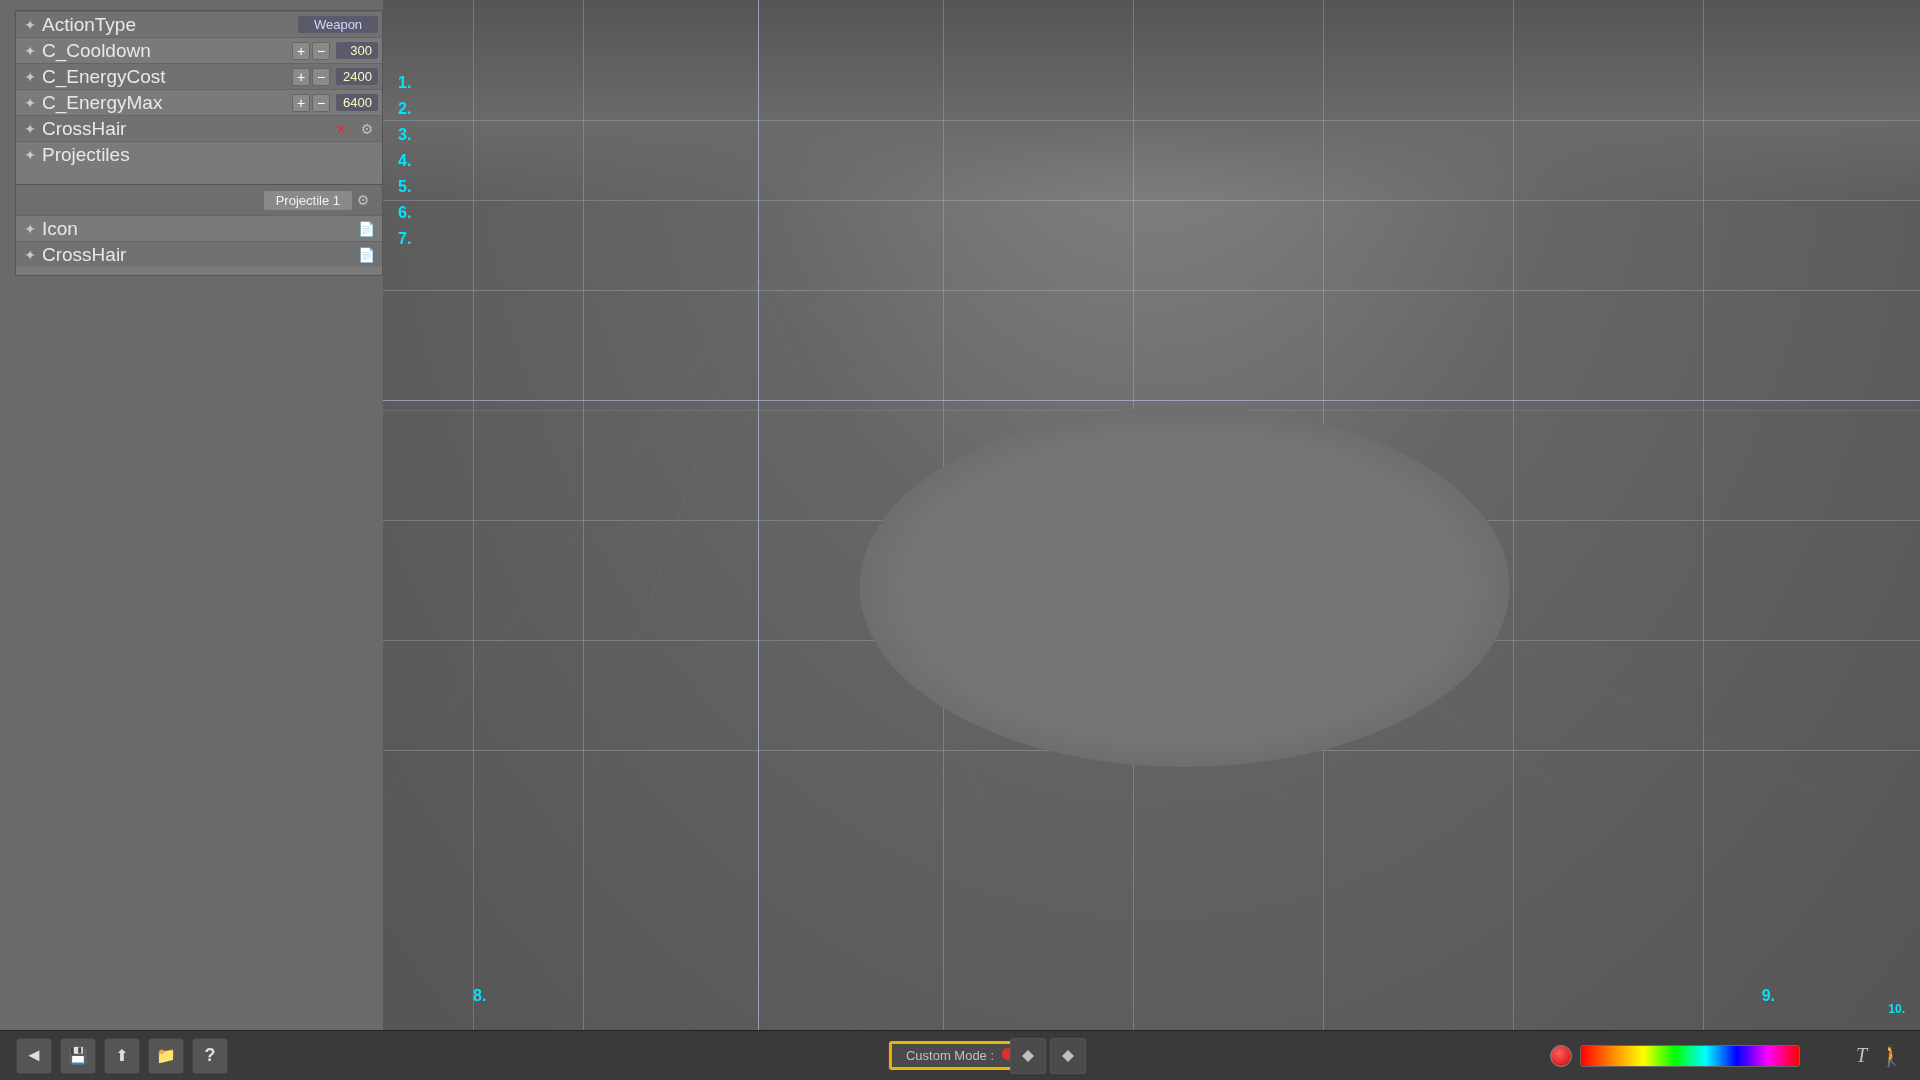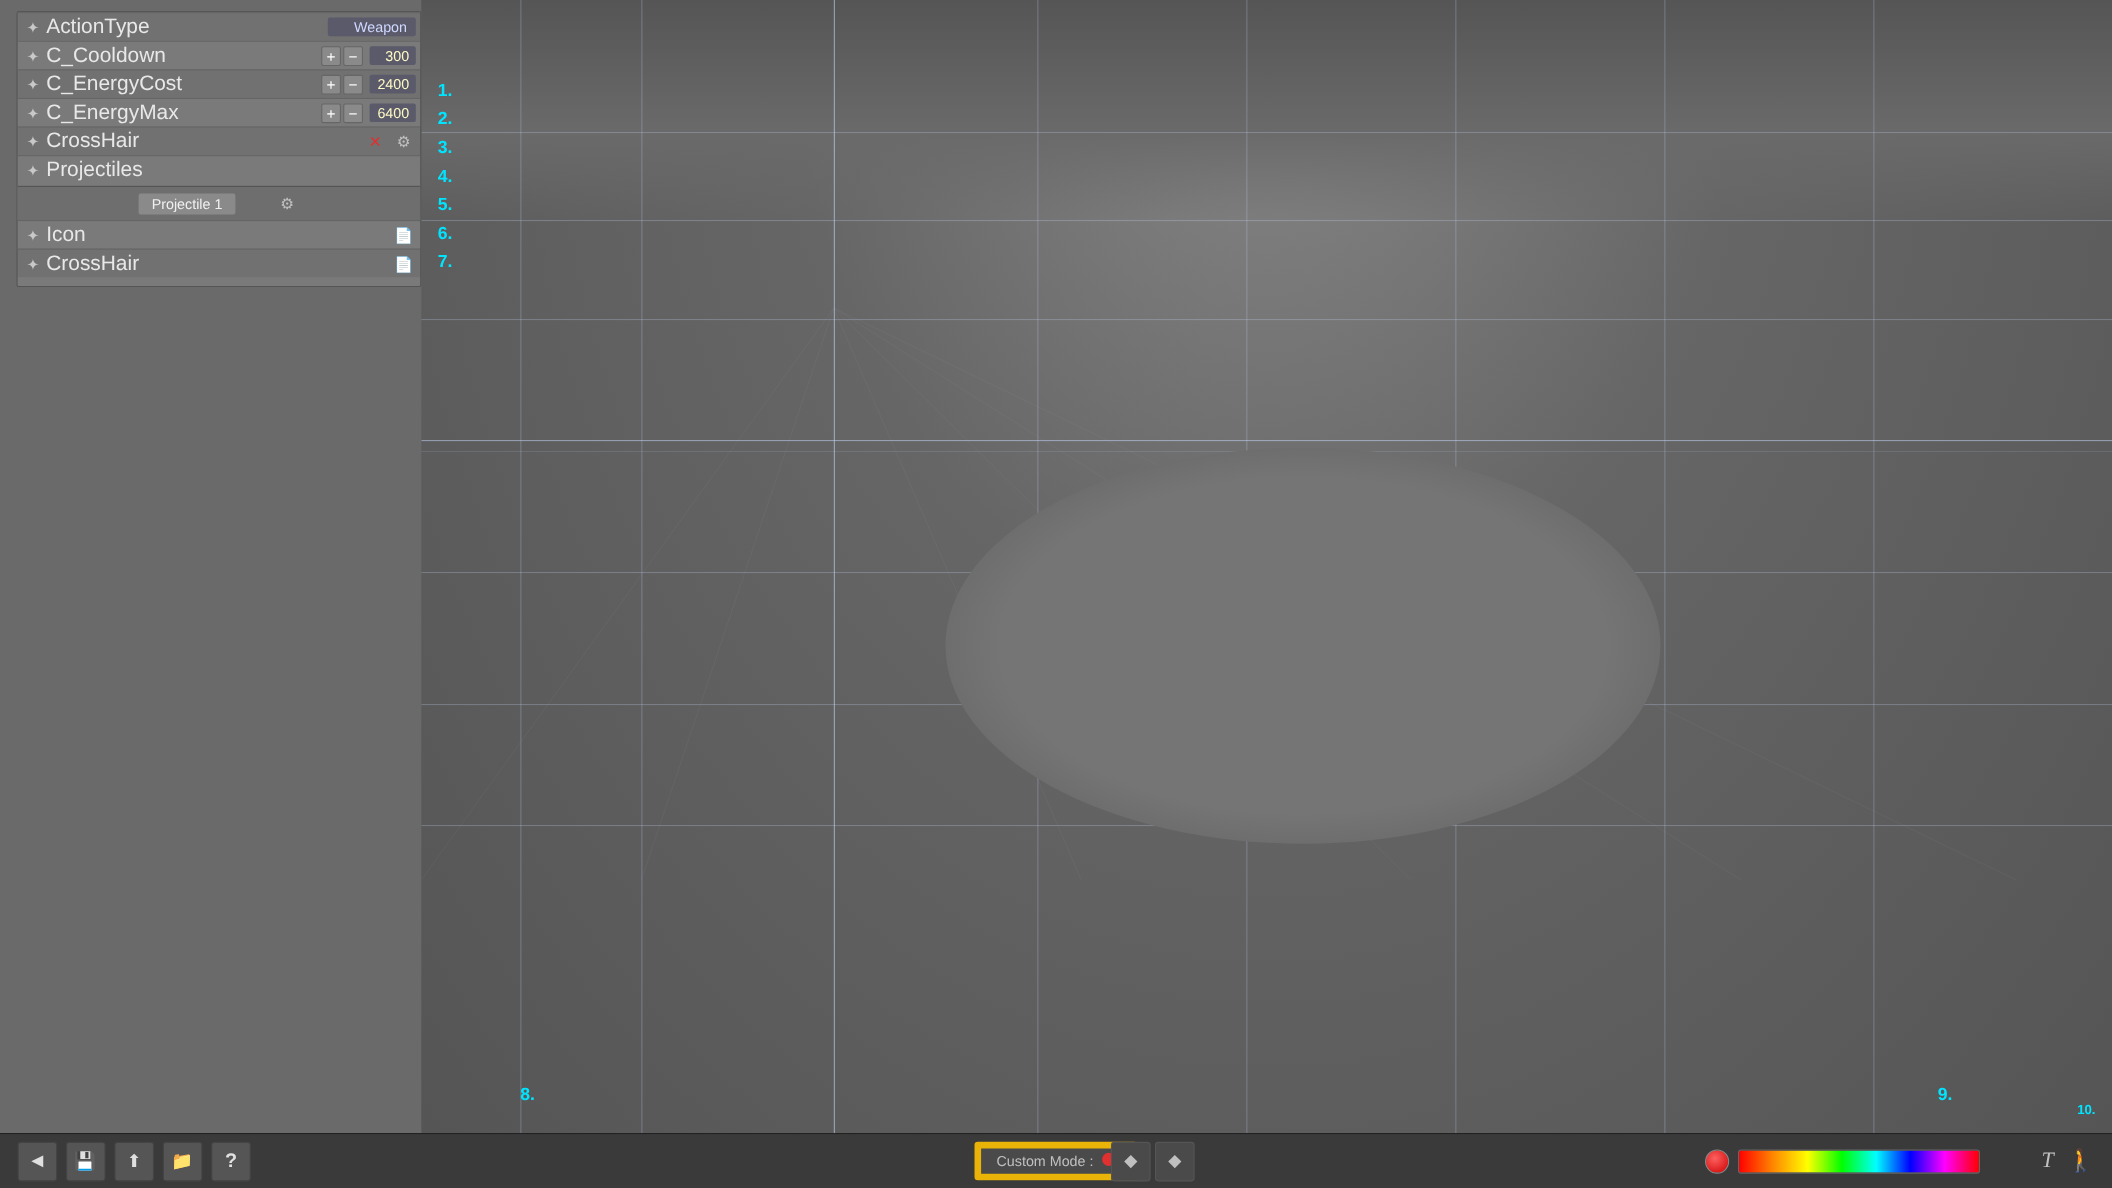--- a/index.html
+++ b/index.html
@@ -159,21 +159,21 @@
       padding-left: 2px;
     }
 
     .prop-value-box {
       background: #5a5a6a;
       color: #d0d8ff;
       font-size: 13px;
       padding: 1px 8px;
       border-radius: 2px;
       min-width: 80px;
-      text-align: right;
+      text-align: center;
     }
 
     .prop-controls {
       display: flex;
       align-items: center;
       gap: 2px;
     }
 
     .btn-plusminus {
       width: 18px;
@@ -219,26 +219,25 @@
     }
 
     .icon-red { color: #e03030; }
     .icon-gray { color: #c0c0c0; }
     .icon-light { color: #d8d8d8; }
 
     
     .projectile-header {
       display: flex;
       align-items: center;
-      justify-content: center;
+      justify-content: flex-end;
       padding: 4px 8px;
       background: #6e6e6e;
       border-top: 1px solid #555;
-      margin-top: 2px;
-      gap: 36px;
+      margin-top: 17px;
     }
 
     .projectile-label-box {
       background: #8a8a8a;
       color: #f0f0f0;
       font-size: 13px;
       padding: 2px 12px;
       border-radius: 2px;
     }
 
@@ -275,21 +274,21 @@
       position: absolute;
       left: 50%;
       transform: translateX(-50%);
       display: flex;
       align-items: center;
       gap: 8px;
     }
 
     .custom-mode-box {
       background: #4a4a4a;
-      border: 6px solid #eab308;
+      border: 3px solid #eab308;
       border-radius: 3px;
       padding: 4px 14px;
       display: flex;
       align-items: flex-start;
       gap: 8px;
       cursor: pointer;
     }
 
     .record-dot {
       width: 12px;

